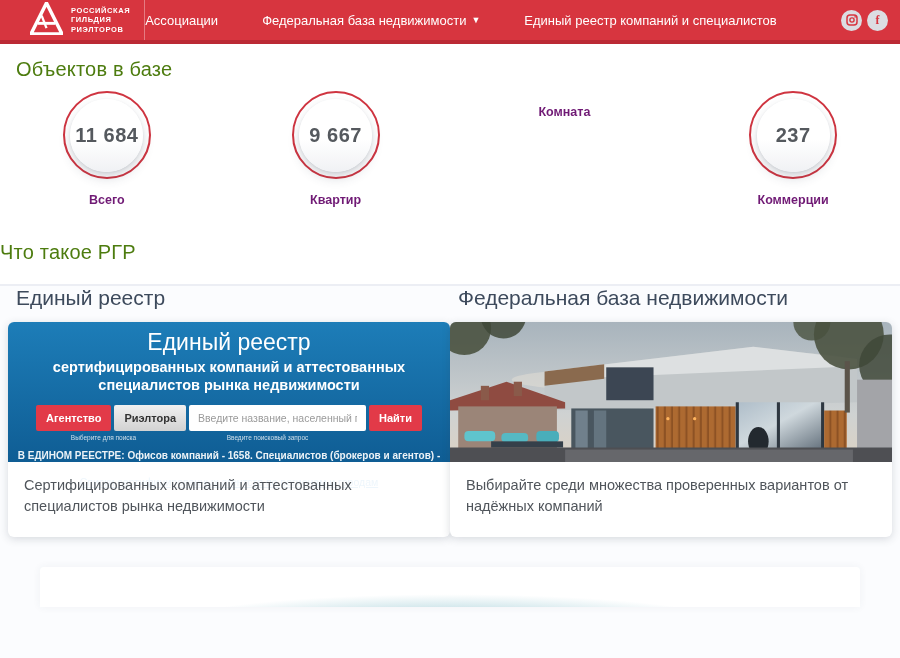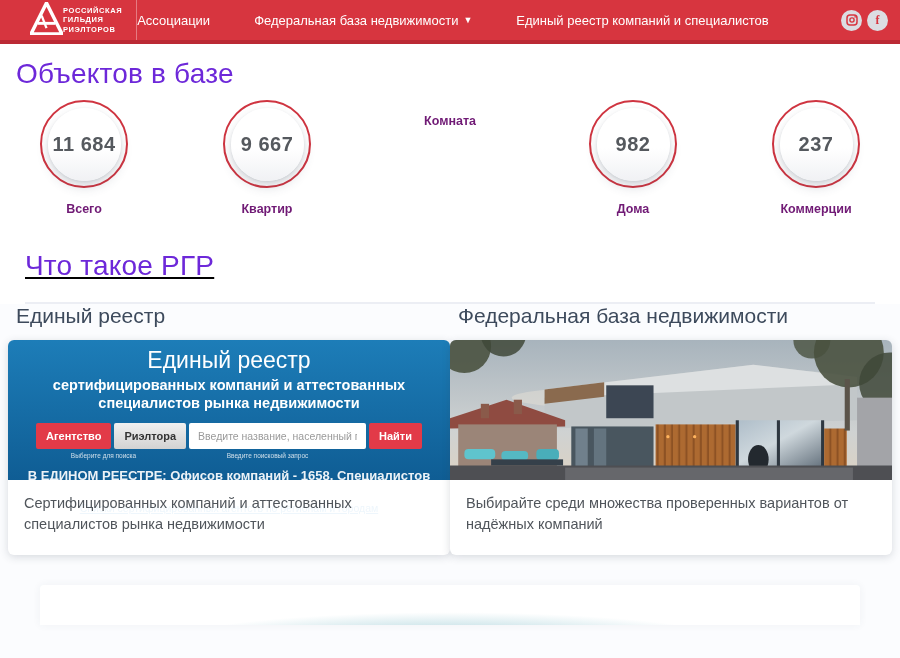--- a/index.html
+++ b/index.html
@@ -2,49 +2,49 @@
 <html><head>
 <meta charset="utf-8">
 <style>
   * { box-sizing: border-box; margin: 0; padding: 0; }
   html,body { width:900px; height:658px; overflow:hidden; background:#fbfcfe;
     font-family:"Liberation Sans","DejaVu Sans",sans-serif; }
 
   
   .header { height:44px; background:#d7353f; border-bottom:4px solid #bb2a35;
     display:flex; align-items:center; color:#fff; }
-  .logo { display:flex; align-items:center; padding:0 14px 0 30px; height:100%; cursor:pointer; }
+  .logo { display:flex; align-items:center; gap:8px; padding:0 14px 0 30px; height:100%; cursor:pointer; }
   .logo-text { display:flex; flex-direction:column; font-size:7.5px; font-weight:700;
     letter-spacing:.6px; line-height:9.5px; }
   .header-sep { width:1px; height:40px; background:rgba(255,255,255,.35); }
   .nav { display:flex; align-items:center; gap:44px; flex:1; }
   .nav-item { font-size:13px; font-weight:500; cursor:pointer; white-space:nowrap;
     display:flex; align-items:center; gap:5px; }
   .caret { font-size:9px; line-height:1; }
   .social { display:flex; gap:5px; padding-right:12px; }
   .soc { width:21px; height:21px; border-radius:50%; background:#dcdde2; display:flex;
     align-items:center; justify-content:center; cursor:pointer; }
   .soc .fb { color:#d7353f; font-weight:700; font-size:12px; font-family:"Liberation Serif",serif; }
 
   
   .stats-section { background:#fff; padding:14px 16px 10px; }
-  .section-title { font-size:28px; font-weight:500; color:#6d28d9; letter-spacing:.2px; }
+  .section-title { font-size:20px; font-weight:500; color:#4d7c0f; letter-spacing:.2px; }
   .stats-row { display:flex; margin-top:10px;gap:47px; }
   .stat-item { flex:1; display:flex; flex-direction:column; align-items:center; }
   .stat-ring { width:88px; height:88px; border:2px solid #cf3440; border-radius:50%;
     background:#fff; display:flex; align-items:center; justify-content:center; }
   .stat-inner { width:73px; height:73px; border-radius:50%;
     background:linear-gradient(180deg,#ffffff 55%,#f0f1f4);
     box-shadow:0 6px 12px rgba(60,70,90,.20), 0 1px 3px rgba(60,70,90,.12);
     display:flex; align-items:center; justify-content:center; }
   .stat-value { font-size:20px; font-weight:800; color:#55595e; letter-spacing:.5px; }
   .stat-label { margin-top:14px; font-size:12.5px; font-weight:700; color:#701a75; }
 
   
-  .about-section { background:#fff; padding:12px 25px 0;text-decoration:underline; }
+  .about-section { background:#fff; padding:12px 0 0; }
   .about-section .section-title { margin-top:12px; }
   .divider { height:2px; background:#eceef4; margin-top:20px; }
 
   
   .cards-section { display:flex; padding:0 8px; }
   .col { flex:1; min-width:0; }
   .col-title { font-size:21px; font-weight:500; color:#3d4a5c; margin:0 0 12px 8px; }
   .card { background:#fff; border-radius:6px; box-shadow:0 2px 8px rgba(50,60,80,.18); overflow:hidden; }
   .banner { height:140px; background:linear-gradient(180deg,#1d7db8 0%,#0f5d94 100%);
     color:#fff; text-align:center; padding-top:5px; }
@@ -56,21 +56,21 @@
     font-family:"Liberation Sans",sans-serif; }
   .btn-gray { background:linear-gradient(#f0f0f0,#d2d2d2); color:#333; }
   .reg-input { flex:1; height:26px; border:none; border-radius:2px; padding:0 9px;
     font-size:10.5px; color:#333; font-family:"Liberation Sans",sans-serif; }
   .reg-input::placeholder { color:#9a9a9a; }
   .hints-row { width:386px; margin:3px auto 0; display:flex; font-size:6.5px;
     color:rgba(255,255,255,.78); }
   .hint-left { width:135px; text-align:center; }
   .hint-mid { flex:1; text-align:center; }
   .hint-spacer { width:58px; }
-  .reg-stats { font-size:13px; font-weight:600; color:rgba(255,255,255,.92); margin-top:9px; }
+  .reg-stats { font-size:10px; font-weight:600; color:rgba(255,255,255,.92); margin-top:9px; }
   .reg-link { display:inline-block; margin-top:4px; font-size:10.5px; color:#eef6fc;
     text-decoration:underline; cursor:pointer; }
   .card-caption { padding:13px 16px 20px; font-size:14.5px; line-height:1.45; color:#50555b; }
   .photo { height:140px; }
   .photo svg { display:block; width:100%; height:100%; }
 
   
   .bottom-section { margin-top:30px; padding:0 40px; }
   .bottom-card { background:#fff; height:40px; border-radius:4px 4px 0 0; position:relative;
     box-shadow:0 0 8px rgba(50,60,80,.06); overflow:hidden; }
@@ -144,28 +144,20 @@
         <span class="stat-value">9 667</span>
       </div>
     </div>
     <span class="stat-label">Квартир</span>
   </div>
 
   <div class="stat-item">
     <span class="stat-label">Комната</span>
   </div>
 
-  <div class="stat-item">
-    <div class="stat-ring">
-      <div class="stat-inner">
-        <span class="stat-value">982</span>
-      </div>
-    </div>
-    <span class="stat-label">Дома</span>
-  </div>
 
 
   <div class="stat-item">
     <div class="stat-ring">
       <div class="stat-inner">
         <span class="stat-value">237</span>
       </div>
     </div>
     <span class="stat-label">Коммерции</span>
   </div>

